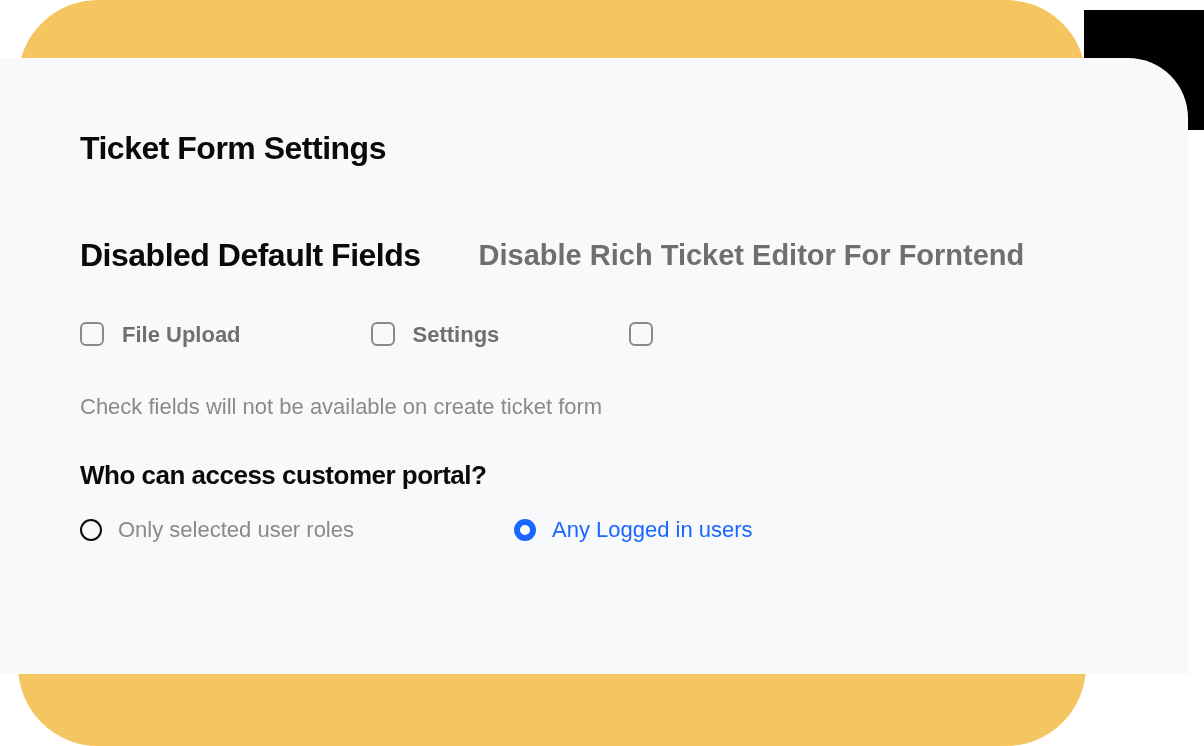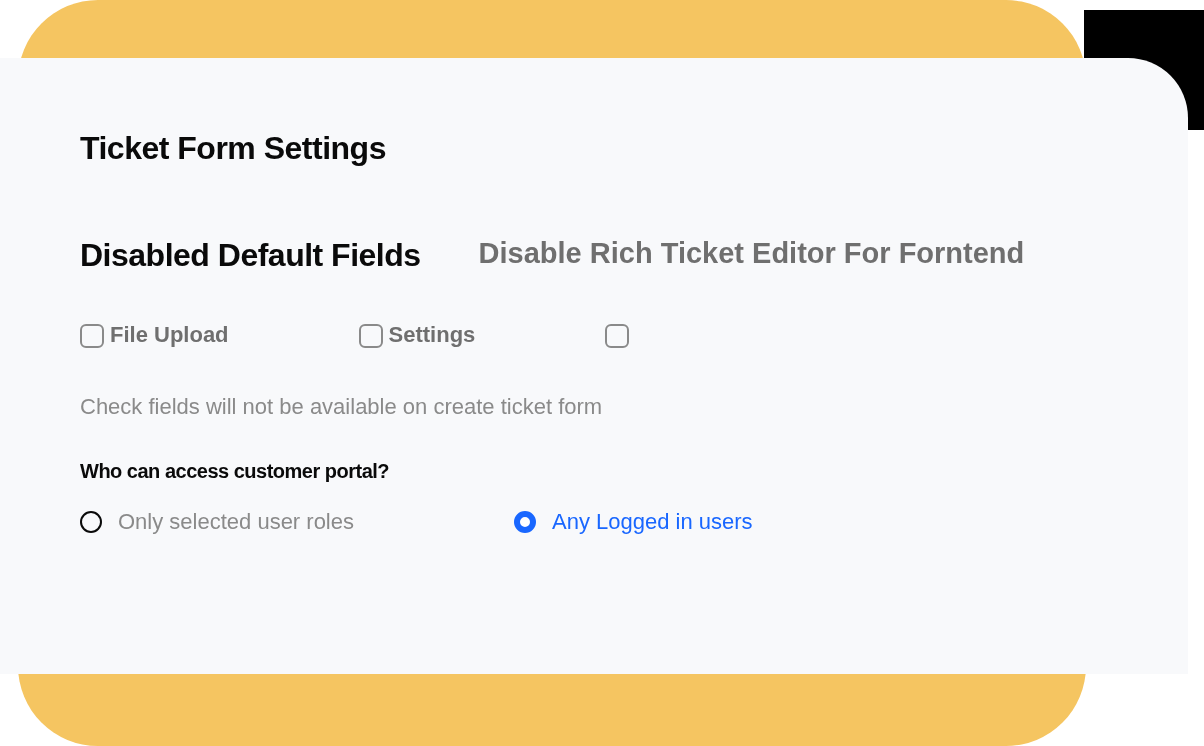--- a/index.html
+++ b/index.html
@@ -62,21 +62,21 @@
     background: transparent;
   }
   .checkbox-label {
     font-size: 22px;
     font-weight: 700;
     color: #6f6f6f;
   }
   .section2 {
     margin-top: 70px;
     display: flex;
-    align-items: flex-start;
+    align-items: center;
     gap: 58px;
     margin-bottom: 48px;
   }
   .section2-title {
     font-size: 32px;
     font-weight: 800;
     color: #0a0a0a;
     letter-spacing: -0.5px;
   }
   .section2-sub {
@@ -84,22 +84,22 @@
     font-weight: 700;
     color: #6f6f6f;
   }
   .fields-row {
     display: flex;
     gap: 130px;
     margin-bottom: 46px;
   }
   .field-item {
     display: flex;
-    align-items: flex-end;
-    gap: 6px;
+    align-items: flex-start;
+    gap: 18px;
   }
   .field-checkbox {
     width: 24px;
     height: 24px;
     border: 2.5px solid #8a8a8a;
     border-radius: 6px;
     flex-shrink: 0;
     cursor: pointer;
     background: transparent;
   }
@@ -108,21 +108,21 @@
     font-weight: 700;
     color: #6f6f6f;
   }
   .helper-text {
     font-size: 22px;
     font-weight: 400;
     color: #8a8a8a;
     margin-bottom: 40px;
   }
   .section3-title {
-    font-size: 20px;
+    font-size: 26px;
     font-weight: 800;
     color: #0a0a0a;
     letter-spacing: -0.5px;
     margin-bottom: 26px;
   }
   .radio-row {
     display: flex;
     gap: 160px;
   }
   .radio-item {

